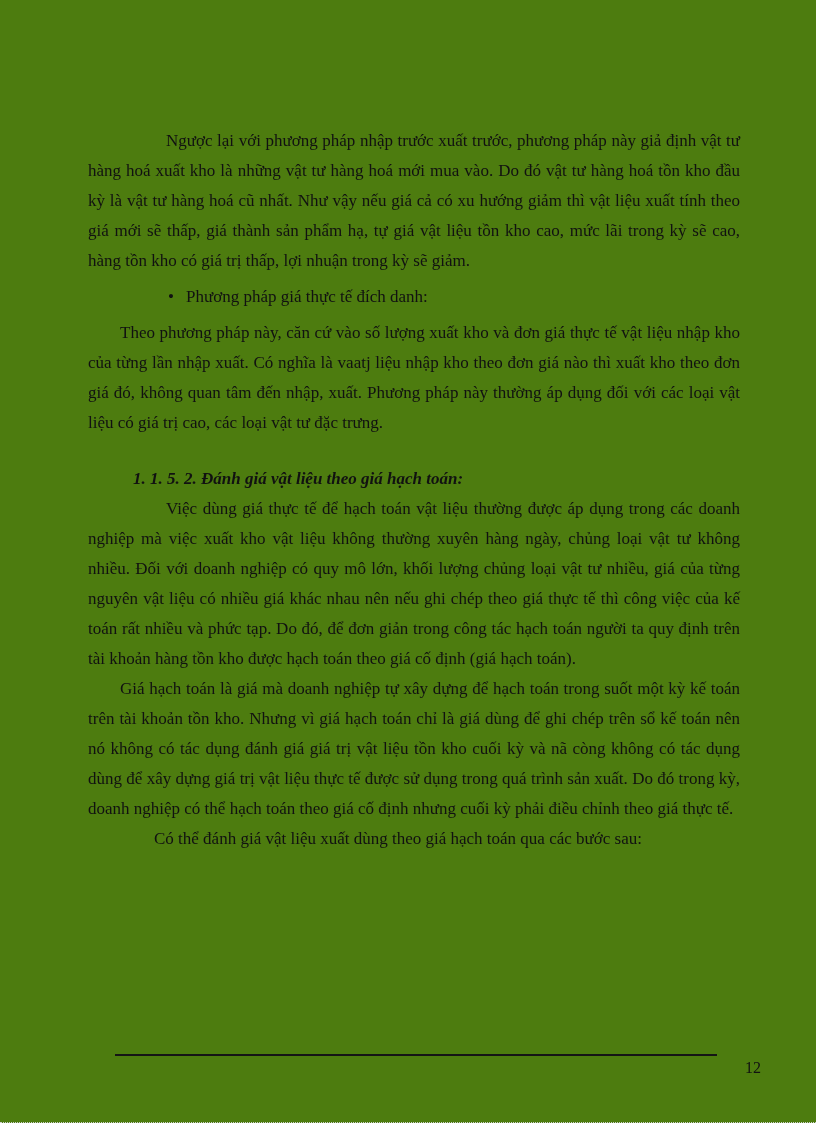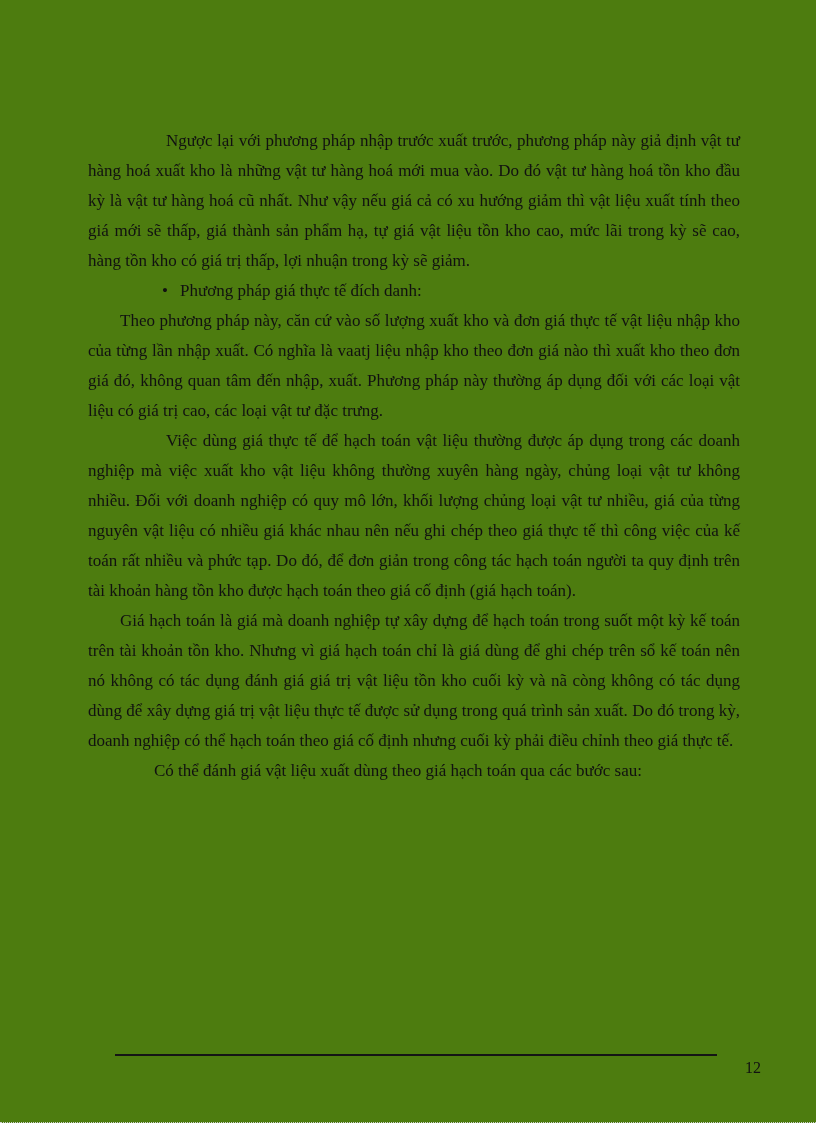--- a/index.html
+++ b/index.html
@@ -27,21 +27,21 @@
     line-height: 30px;
   }
   .para {
     margin: 0;
     text-align: justify;
   }
   .para.indent-lg { text-indent: 78px; }
   .para.indent-md { text-indent: 66px; }
   .para.indent-sm { text-indent: 32px; }
   .bullet-line {
-    margin: 0;
+    margin: 6px;
     padding-left: 74px;
     text-align: left;
   }
   .bullet-line .bullet-marker {
     display: inline-block;
     width: 18px;
   }
   .section-heading {
     margin: 26px 0 0 0;
     padding-left: 45px;
@@ -73,20 +73,21 @@
 
 <div class="page">
   <div class="content">
 
     <p class="para indent-lg">Ngược lại với phương pháp nhập trước xuất trước, phương pháp này giả định vật tư hàng hoá xuất kho là những vật tư hàng hoá mới mua vào. Do đó vật tư hàng hoá tồn kho đầu kỳ là vật tư hàng hoá cũ nhất. Như vậy nếu giá cả có xu hướng giảm thì vật liệu xuất tính theo giá mới sẽ thấp, giá thành sản phẩm hạ, tự giá vật liệu tồn kho cao, mức lãi trong kỳ sẽ cao, hàng tồn kho có giá trị thấp, lợi nhuận trong kỳ sẽ giảm.</p>
 
     <p class="bullet-line"><span class="bullet-marker">•</span><span>Phương pháp giá thực tế đích danh:</span></p>
 
     <p class="para indent-sm">Theo phương pháp này, căn cứ vào số lượng xuất kho và đơn giá thực tế vật liệu nhập kho của từng lần nhập xuất. Có nghĩa là vaatj liệu nhập kho theo đơn giá nào thì xuất kho theo đơn giá đó, không quan tâm đến nhập, xuất. Phương pháp này thường áp dụng đối với các loại vật liệu có giá trị cao, các loại vật tư đặc trưng.</p>
 
+    <p class="section-heading">1. 1. 5. 2. Đánh giá vật liệu theo giá hạch toán:</p>
 
     <p class="para indent-lg">Việc dùng giá thực tế để hạch toán vật liệu thường được áp dụng trong các doanh nghiệp mà việc xuất kho vật liệu không thường xuyên hàng ngày, chủng loại vật tư không nhiều. Đối với doanh nghiệp có quy mô lớn, khối lượng chủng loại vật tư nhiều, giá của từng nguyên vật liệu có nhiều giá khác nhau nên nếu ghi chép theo giá thực tế thì công việc của kế toán rất nhiều và phức tạp. Do đó, để đơn giản trong công tác hạch toán người ta quy định trên tài khoản hàng tồn kho được hạch toán theo giá cố định (giá hạch toán).</p>
 
     <p class="para indent-sm">Giá hạch toán là giá mà doanh nghiệp tự xây dựng để hạch toán trong suốt một kỳ kế toán trên tài khoản tồn kho. Nhưng vì giá hạch toán chỉ là giá dùng để ghi chép trên sổ kế toán nên nó không có tác dụng đánh giá giá trị vật liệu tồn kho cuối kỳ và nã còng không có tác dụng dùng để xây dựng giá trị vật liệu thực tế được sử dụng trong quá trình sản xuất. Do đó trong kỳ, doanh nghiệp có thể hạch toán theo giá cố định nhưng cuối kỳ phải điều chỉnh theo giá thực tế.</p>
 
     <p class="para indent-md">Có thể đánh giá vật liệu xuất dùng theo giá hạch toán qua các bước sau:</p>
 
 
   </div>
 

